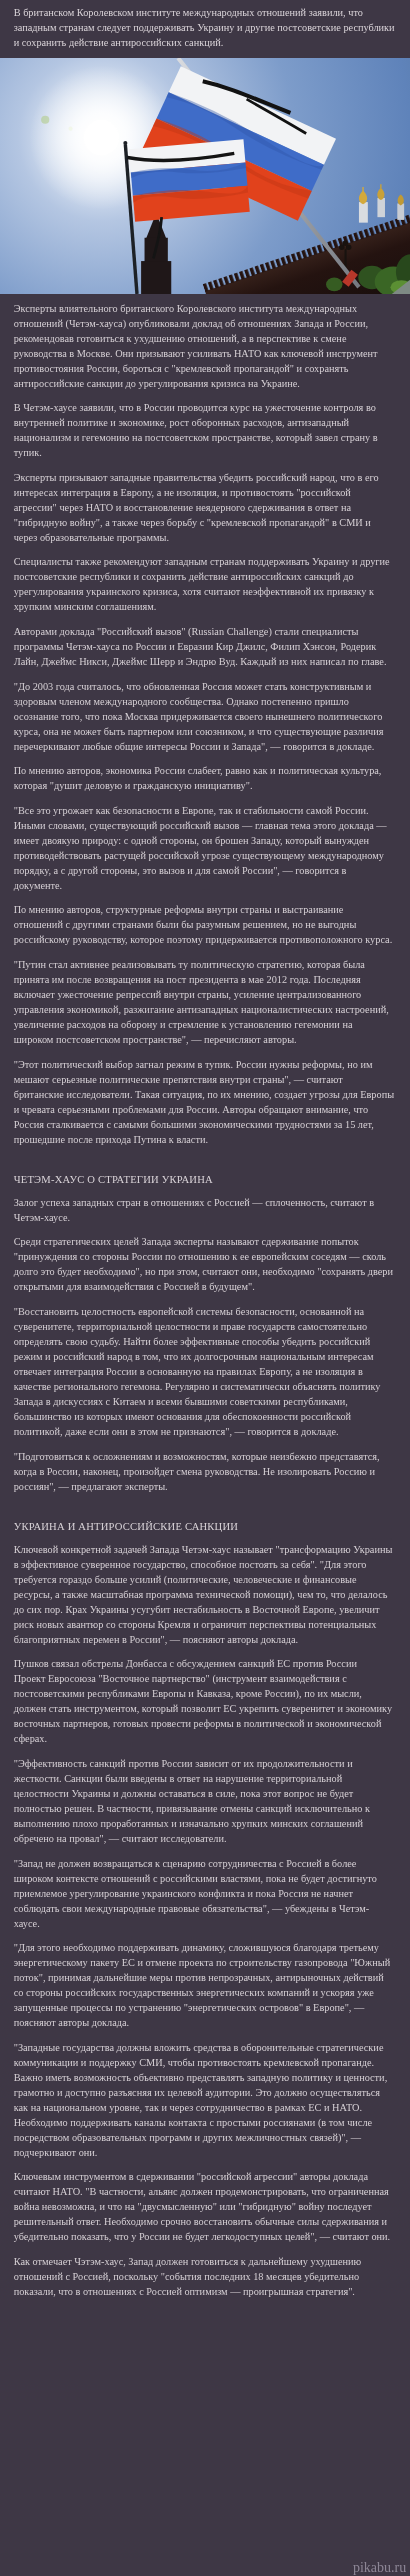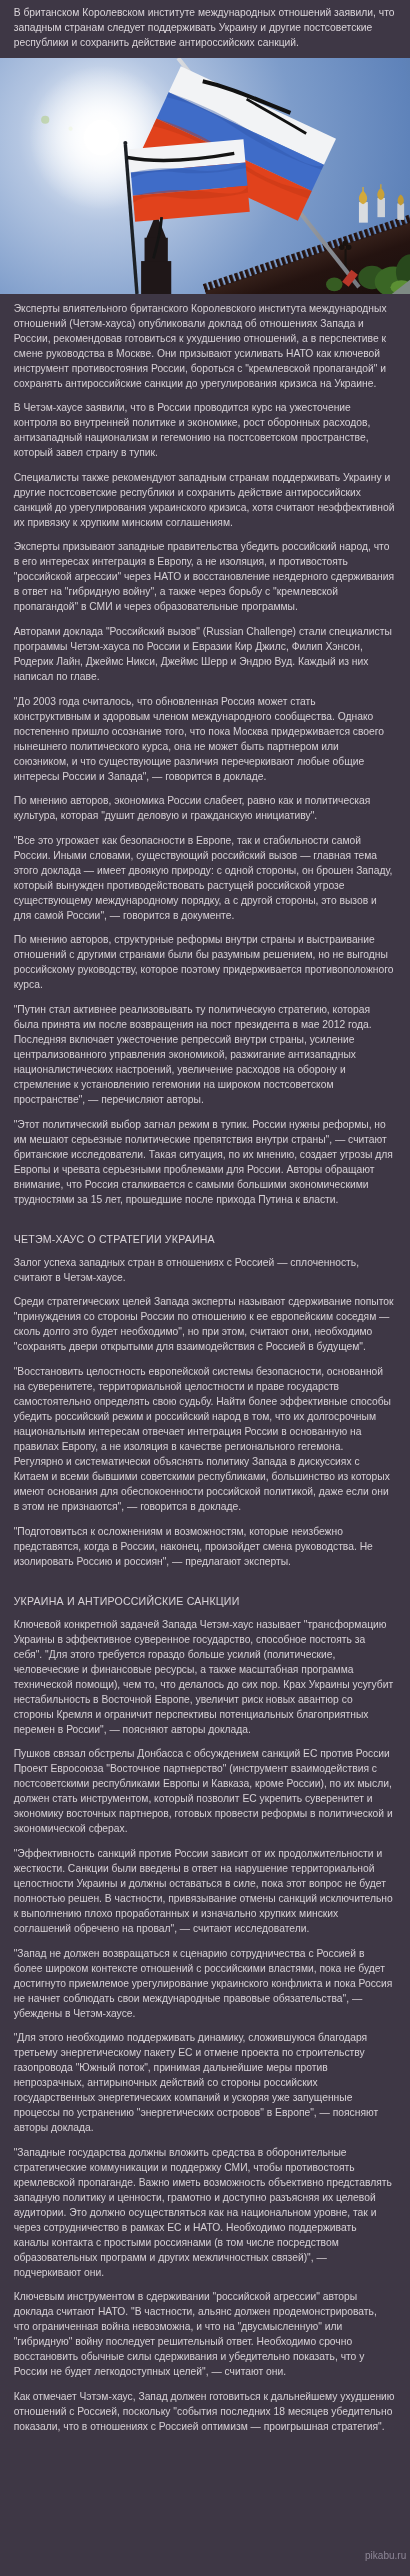--- a/index.html
+++ b/index.html
@@ -8,20 +8,21 @@
     background:#3e3745;
     font-family:"Liberation Sans", sans-serif;
     -webkit-font-smoothing:antialiased;
   }
   .page{
     position:relative;
     width:411px;
     height:2576px;
     overflow:hidden;
     background:#3e3745;
+    font-family:Liberation Serif, serif;
   }
   .intro{
     padding:6.2px 16.4px 8.2px 13.7px;
     color:#dad4d9;
     font-size:10.3px;
     line-height:14.7px;
   }
   .hero{
     display:block;
     width:411px;
@@ -41,22 +42,22 @@
     font-size:10.6px;
     font-weight:400;
     letter-spacing:0.2px;
     color:#d9d3d8;
     margin:25px 0 8.2px 0;
     line-height:15px;
   }
   .watermark{
     position:absolute;
     right:4.8px;
-    bottom:15px;
-    font-size:10px;
+    bottom:0;
+    font-size:14px;
     color:#9b94a4;
     opacity:.85;
   }
 </style>
 </head>
 <body>
 
 <div class="page">
 
   <div class="intro">В британском Королевском институте международных отношений заявили, что западным странам следует поддерживать Украину и другие постсоветские республики и сохранить действие антироссийских санкций.</div>
@@ -160,22 +161,22 @@
       <path d="M0,34 Q50,28 90,38 T168,34 L168,42 Q110,48 70,40 T0,42 Z" fill="#2f56a8" opacity="0.4"></path>
       <path d="M0,68 Q60,60 110,72 T168,68 L168,78 Q100,86 60,76 T0,78 Z" fill="#c23615" opacity="0.45"></path>
     </g>
     <path d="M186,145 C230,153 280,150 342,139" stroke="#141414" stroke-width="5" fill="none"></path>
     <path d="M236,232 C234,258 228,276 224,292" stroke="#141414" stroke-width="4" fill="none"></path>
   </svg>
 
   <div class="article">
       <p class="para">Эксперты влиятельного британского Королевского института международных отношений (Четэм-хауса) опубликовали доклад об отношениях Запада и России, рекомендовав готовиться к ухудшению отношений, а в перспективе к смене руководства в Москве. Они призывают усиливать НАТО как ключевой инструмент противостояния России, бороться с "кремлевской пропагандой" и сохранять антироссийские санкции до урегулирования кризиса на Украине.</p>
       <p class="para">В Четэм-хаусе заявили, что в России проводится курс на ужесточение контроля во внутренней политике и экономике, рост оборонных расходов, антизападный национализм и гегемонию на постсоветском пространстве, который завел страну в тупик.</p>
+      <p class="para">Эксперты призывают западные правительства убедить российский народ, что в его интересах интеграция в Европу, а не изоляция, и противостоять "российской агрессии" через НАТО и восстановление неядерного сдерживания в ответ на "гибридную войну", а также через борьбу с "кремлевской пропагандой" в СМИ и через образовательные программы.</p>
       <p class="para">Специалисты также рекомендуют западным странам поддерживать Украину и другие постсоветские республики и сохранить действие антироссийских санкций до урегулирования украинского кризиса, хотя считают неэффективной их привязку к хрупким минским соглашениям.</p>
-      <p class="para">Эксперты призывают западные правительства убедить российский народ, что в его интересах интеграция в Европу, а не изоляция, и противостоять "российской агрессии" через НАТО и восстановление неядерного сдерживания в ответ на "гибридную войну", а также через борьбу с "кремлевской пропагандой" в СМИ и через образовательные программы.</p>
       <p class="para">Авторами доклада "Российский вызов" (Russian Challenge) стали специалисты программы Четэм-хауса по России и Евразии Кир Джилс, Филип Хэнсон, Родерик Лайн, Джеймс Никси, Джеймс Шерр и Эндрю Вуд. Каждый из них написал по главе.</p>
       <p class="para">"До 2003 года считалось, что обновленная Россия может стать конструктивным и здоровым членом международного сообщества. Однако постепенно пришло осознание того, что пока Москва придерживается своего нынешнего политического курса, она не может быть партнером или союзником, и что существующие различия перечеркивают любые общие интересы России и Запада", — говорится в докладе.</p>
       <p class="para">По мнению авторов, экономика России слабеет, равно как и политическая культура, которая "душит деловую и гражданскую инициативу".</p>
       <p class="para">"Все это угрожает как безопасности в Европе, так и стабильности самой России. Иными словами, существующий российский вызов — главная тема этого доклада — имеет двоякую природу: с одной стороны, он брошен Западу, который вынужден противодействовать растущей российской угрозе существующему международному порядку, а с другой стороны, это вызов и для самой России", — говорится в документе.</p>
       <p class="para">По мнению авторов, структурные реформы внутри страны и выстраивание отношений с другими странами были бы разумным решением, но не выгодны российскому руководству, которое поэтому придерживается противоположного курса.</p>
       <p class="para">"Путин стал активнее реализовывать ту политическую стратегию, которая была принята им после возвращения на пост президента в мае 2012 года. Последняя включает ужесточение репрессий внутри страны, усиление централизованного управления экономикой, разжигание антизападных националистических настроений, увеличение расходов на оборону и стремление к установлению гегемонии на широком постсоветском пространстве", — перечисляют авторы.</p>
       <p class="para">"Этот политический выбор загнал режим в тупик. России нужны реформы, но им мешают серьезные политические препятствия внутри страны", — считают британские исследователи. Такая ситуация, по их мнению, создает угрозы для Европы и чревата серьезными проблемами для России. Авторы обращают внимание, что Россия сталкивается с самыми большими экономическими трудностями за 15 лет, прошедшие после прихода Путина к власти.</p>
       <h2 class="section-heading">ЧЕТЭМ-ХАУС О СТРАТЕГИИ УКРАИНА</h2>
       <p class="para">Залог успеха западных стран в отношениях с Россией — сплоченность, считают в Четэм-хаусе.</p>
       <p class="para">Среди стратегических целей Запада эксперты называют сдерживание попыток "принуждения со стороны России по отношению к ее европейским соседям — сколь долго это будет необходимо", но при этом, считают они, необходимо "сохранять двери открытыми для взаимодействия с Россией в будущем".</p>

